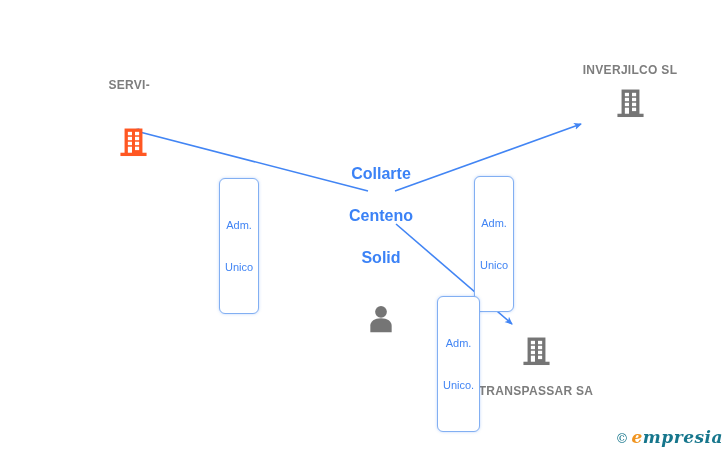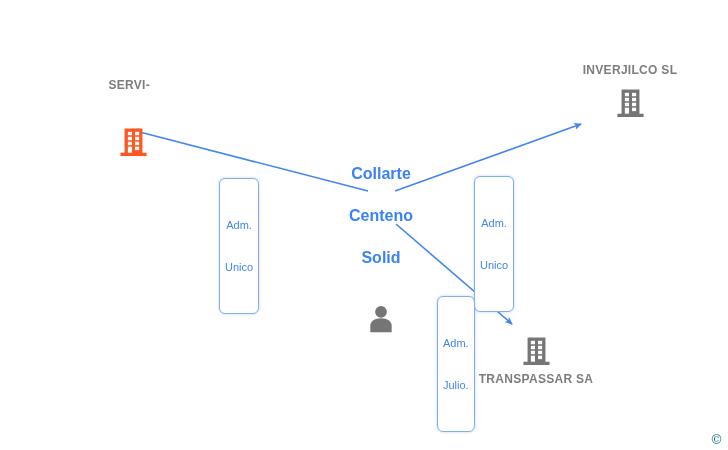--- a/index.html
+++ b/index.html
@@ -136,33 +136,34 @@
             <rect x="13.1" y="4.6" width="3" height="2.5"></rect>
           <rect x="7.9" y="8.2" width="3" height="2.5"></rect>  
             <rect x="13.1" y="8.2" width="3" height="2.5"></rect>
           <rect x="7.9" y="11.8" width="3" height="2.5"></rect> 
             <rect x="13.1" y="11.8" width="3" height="2.5"></rect>
           <rect x="13.1" y="15.4" width="3" height="2.5"></rect>
           <rect x="7.9" y="15.4" width="3" height="4.4"></rect>
         </g>
       </svg>
     </span>
-    <div class="company-name" style="margin-top:0;">TRANSPASSAR SA</div>
+    <div class="company-name" style="margin-top:12px;">TRANSPASSAR SA</div>
   </div>
 
   <div class="edge-label" style="left:219px;top:141px;">
     <div>Adm.</div>
     <div>Unico</div>
   </div>
   <div class="edge-label" style="left:474px;top:139px;">
     <div>Adm.</div>
     <div>Unico</div>
   </div>
   <div class="edge-label" style="left:437px;top:259px;">
     <div>Adm.</div>
-    <div>Julio.</div>
+    <div>Unico.</div>
   </div>
 
   <div class="logo">
     <span class="copy">©</span>
+    <span class="brand"><span class="first">e</span><span class="rest">mpresia</span></span>
   </div>
 
 </div>
 
 </body></html>

